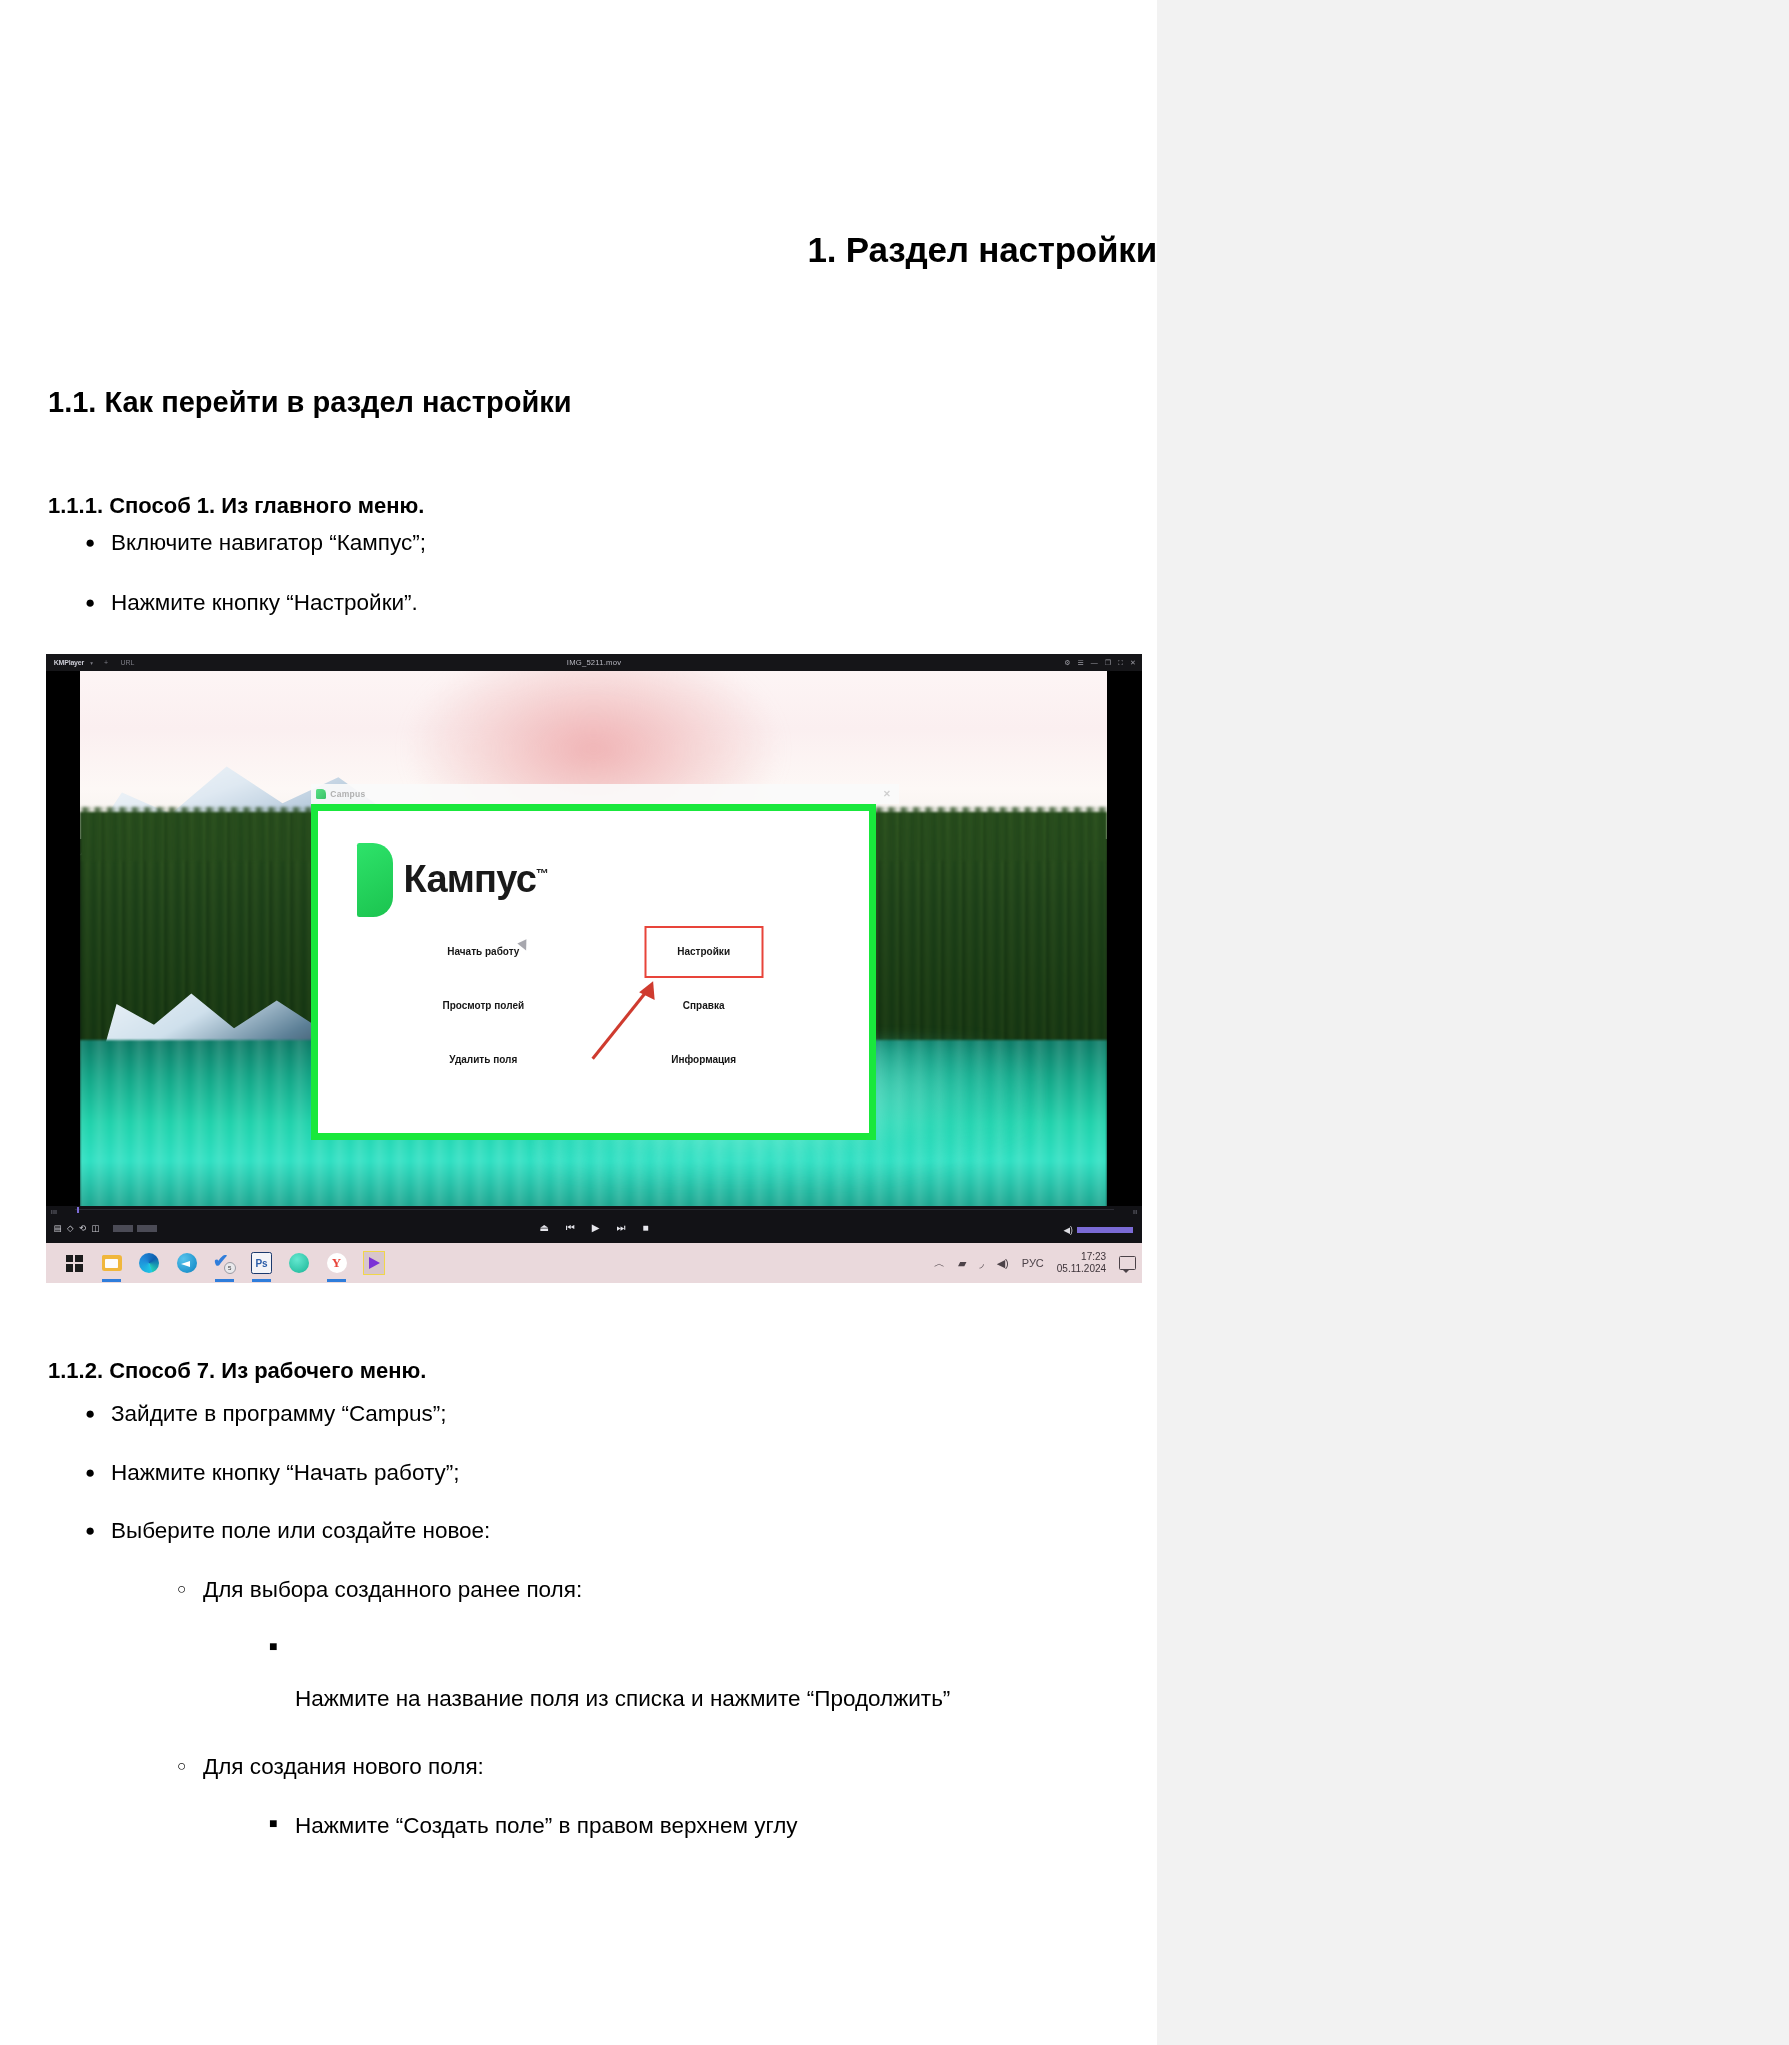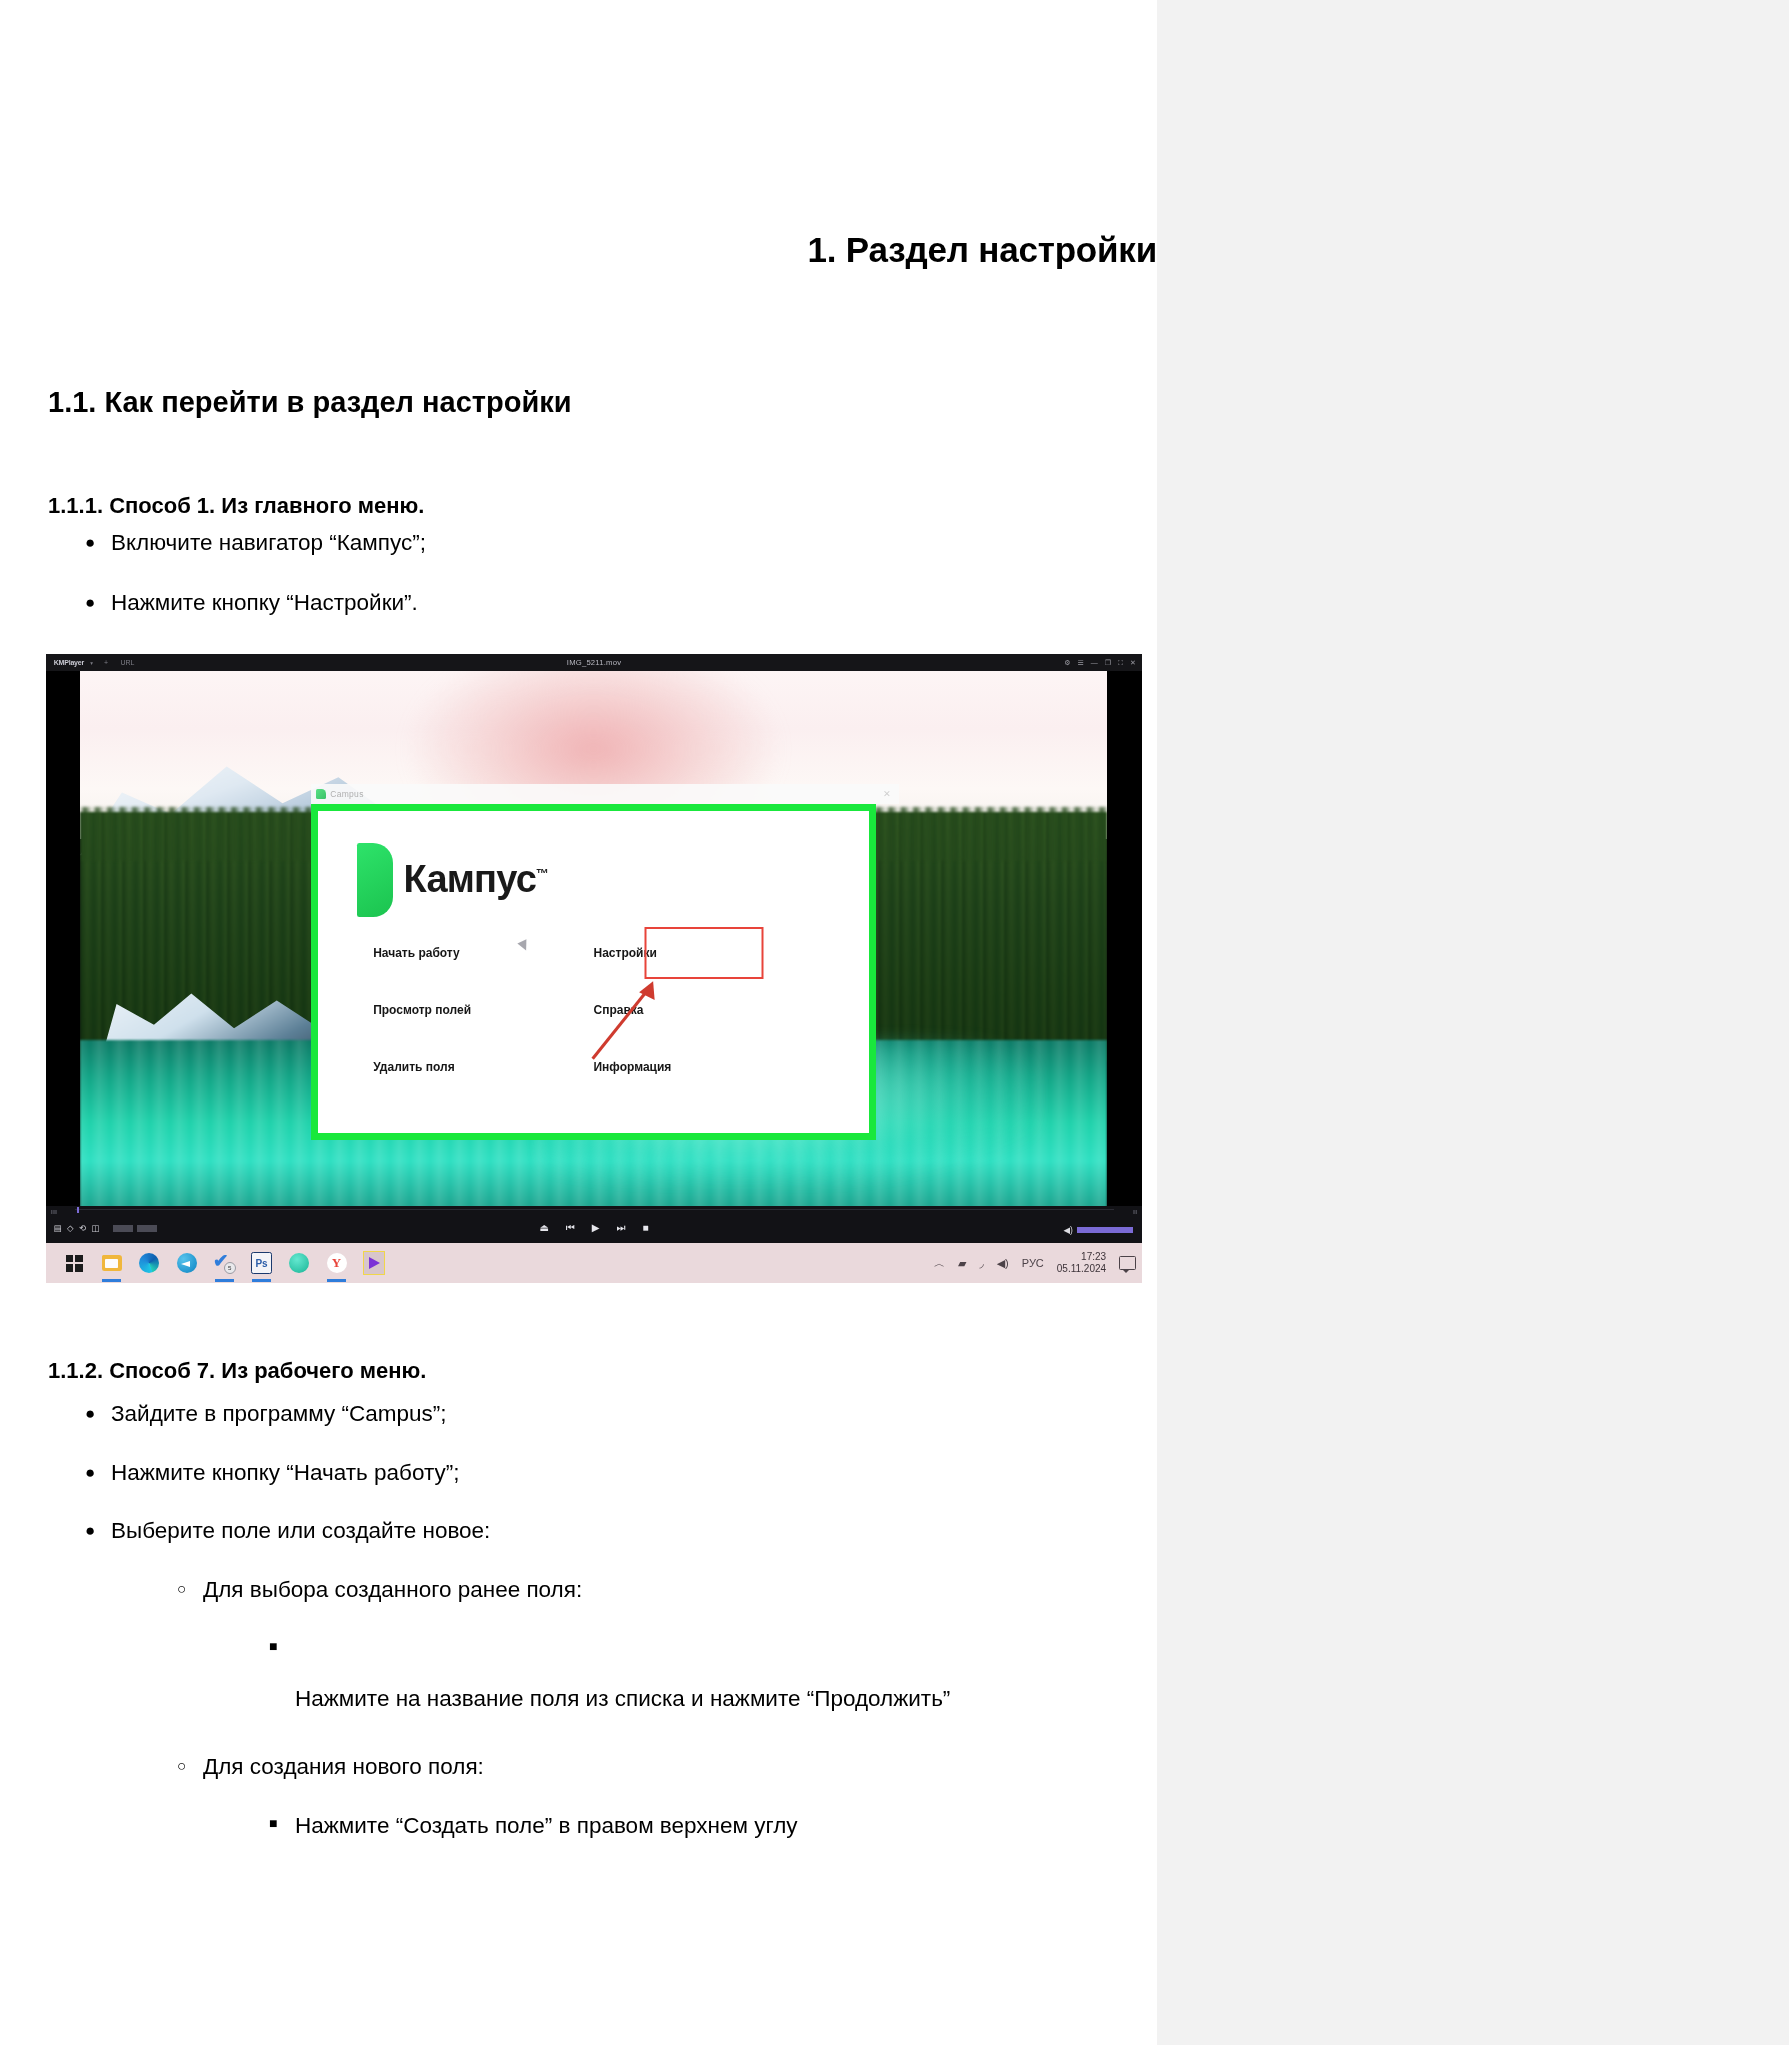--- a/index.html
+++ b/index.html
@@ -228,20 +228,21 @@
     position: absolute;
     left: 0; top: -20px;
     width: 104%;
     height: 20px;
     background: rgba(250,250,250,0.92);
     display: flex;
     align-items: center;
     gap: 4.6px;
     padding-left: 4.6px;
     box-sizing: border-box;
+    font-weight: bold;
   }
   .campus-tb-icon {
     width: 10px; height: 10px;
     background: linear-gradient(135deg,#3ddc70,#19b84f);
     border-radius: 1.5px 4.6px 1.5px 1.5px;
     opacity: .85;
   }
   .campus-tb-label {
     font-size: 8.5px;
     color: #b0b0b0;
@@ -290,24 +291,24 @@
     position: absolute;
     left: 0; right: 0;
     top: 42%;
     display: grid;
     grid-template-columns: 1fr 1fr;
     row-gap: 43px;
     padding: 0 10%;
     box-sizing: border-box;
   }
   .campus-item {
-    font-size: 12px;
+    font-size: 10px;
     font-weight: bold;
     color: #161616;
-    text-align: left;
+    text-align: center;
     position: relative;
   }
   .campus-item.boxed::after {
     content: "";
     position: absolute;
     left: 50%;
     top: 50%;
     width: 115px;
     height: 48px;
     transform: translate(-50%, -50%);

